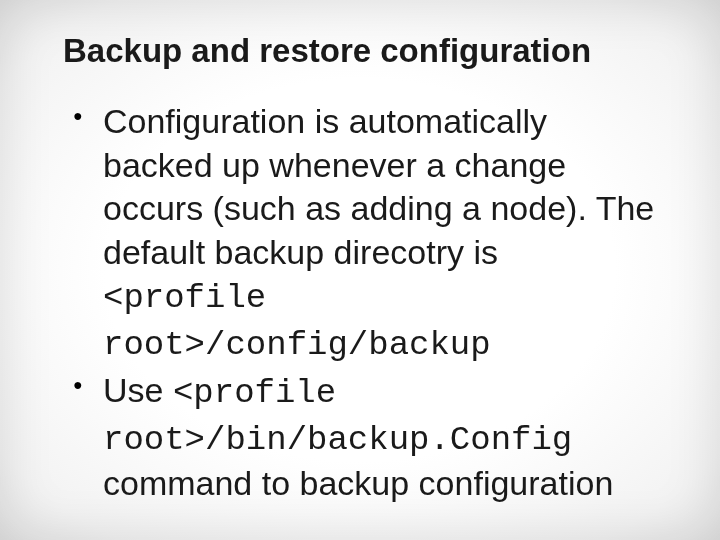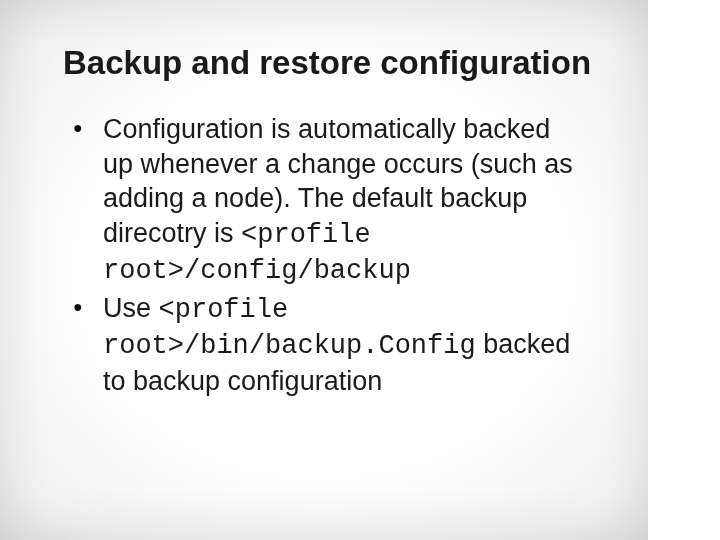--- a/index.html
+++ b/index.html
@@ -6,24 +6,24 @@
     margin: 0;
     padding: 0;
     width: 720px;
     height: 540px;
     background: #ffffff;
     font-family: Arial, Helvetica, sans-serif;
     color: #1a1a1a;
     overflow: hidden;
   }
   .slide {
-    width: 648px;
+    width: 720px;
     height: 540px;
     box-sizing: border-box;
-    padding: 44px 55px 50px 55px;
+    padding: 32px 55px 50px 55px;
     background: radial-gradient(ellipse at center, #ffffff 50%, #f3f3f3 85%, #e8e8e8 100%);
     position: relative;
   }
   .slide::after {
     content: "";
     position: absolute;
     inset: 0;
     box-shadow: inset 0 0 55px rgba(0,0,0,0.12);
     pointer-events: none;
   }
@@ -33,21 +33,21 @@
     margin: 0 0 30px 8px;
     letter-spacing: 0px;
   }
   ul.bullets {
     list-style: none;
     margin: 0;
     padding: 0 10px 0 18px;
   }
   ul.bullets li {
     position: relative;
-    font-size: 27px;
+    font-size: 34px;
     line-height: 1.28;
     margin: 0 0 2px 0;
     padding-left: 30px;
   }
   ul.bullets li::before {
     content: "●";
     position: absolute;
     left: 0;
     top: 0;
     font-size: 16px;
@@ -66,18 +66,18 @@
 <div class="slide">
   <h1 class="title">Backup and restore configuration</h1>
 
   <ul class="bullets">
 
     <li>
       <span class="run">Configuration is automatically backed up whenever a change occurs (such as adding a node). The default backup direcotry is </span><span class="code">&lt;profile root&gt;/config/backup</span>
     </li>
 
     <li>
-      <span class="run">Use </span><span class="code">&lt;profile root&gt;/bin/backup.Config</span><span class="run"> backed to backup configuration</span>
+      <span class="run">Use </span><span class="code">&lt;profile root&gt;/bin/backup.Config</span><span class="run"> command to backup configuration</span>
     </li>
 
 
   </ul>
 </div>
 
 </body></html>

